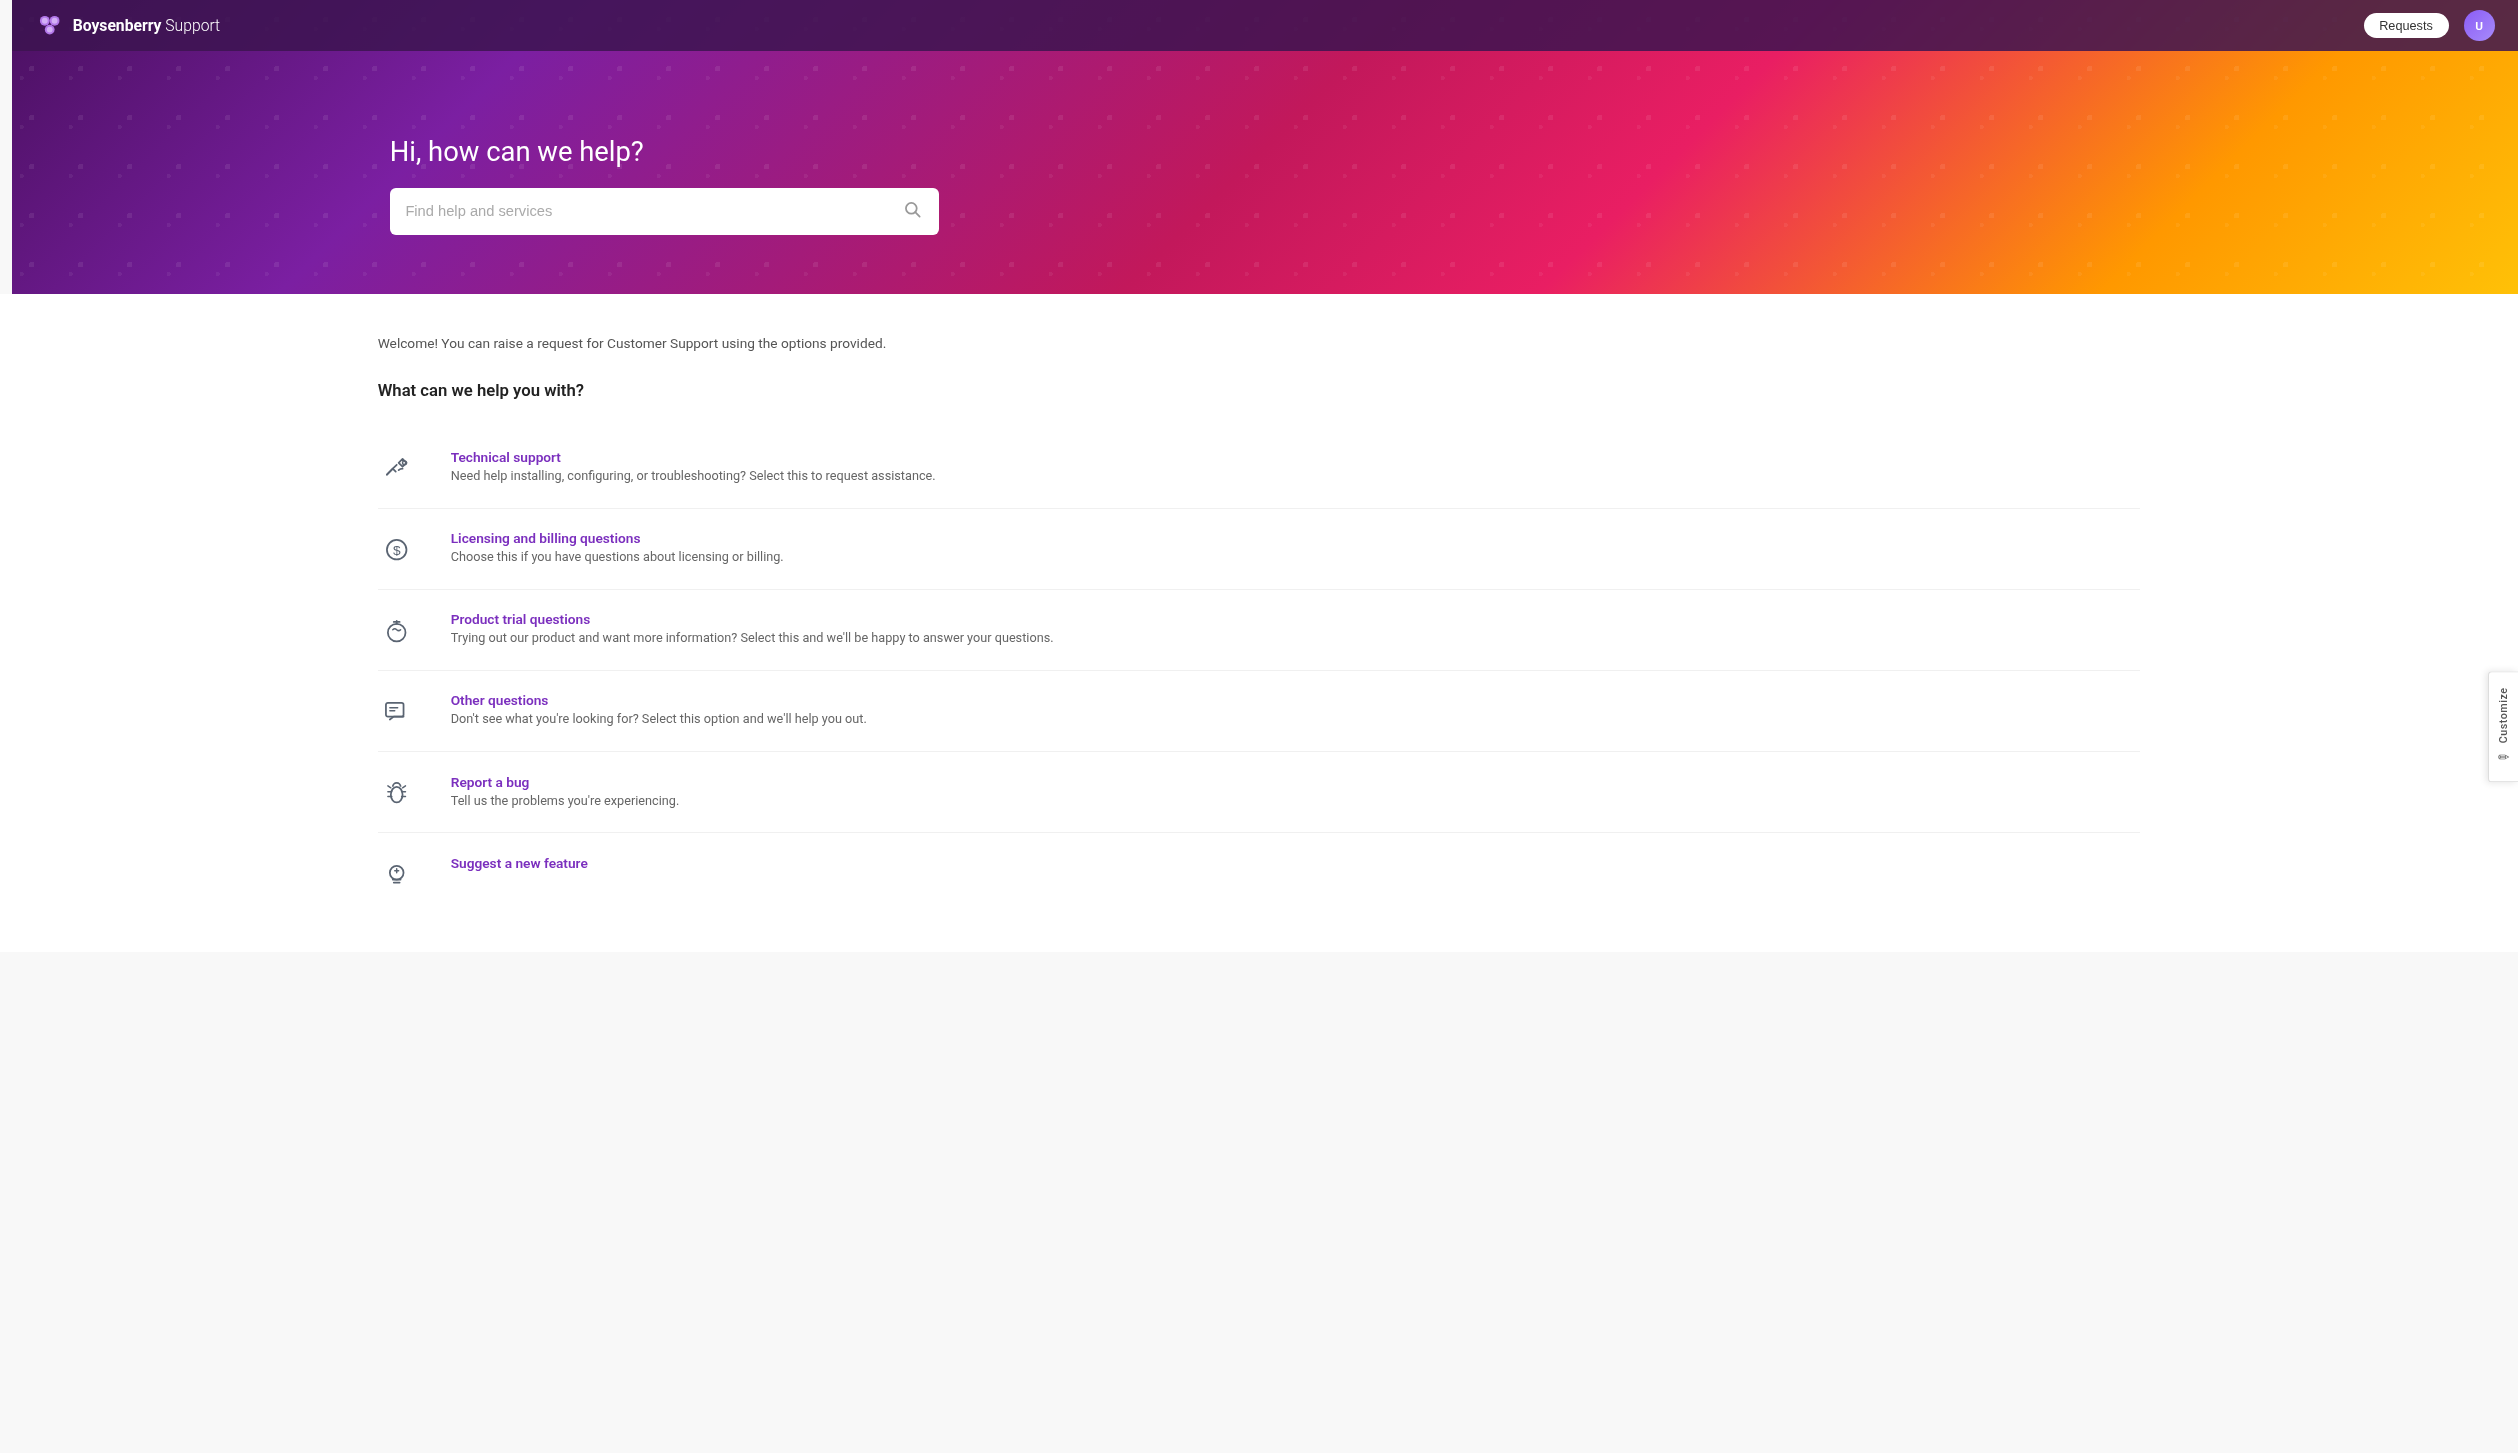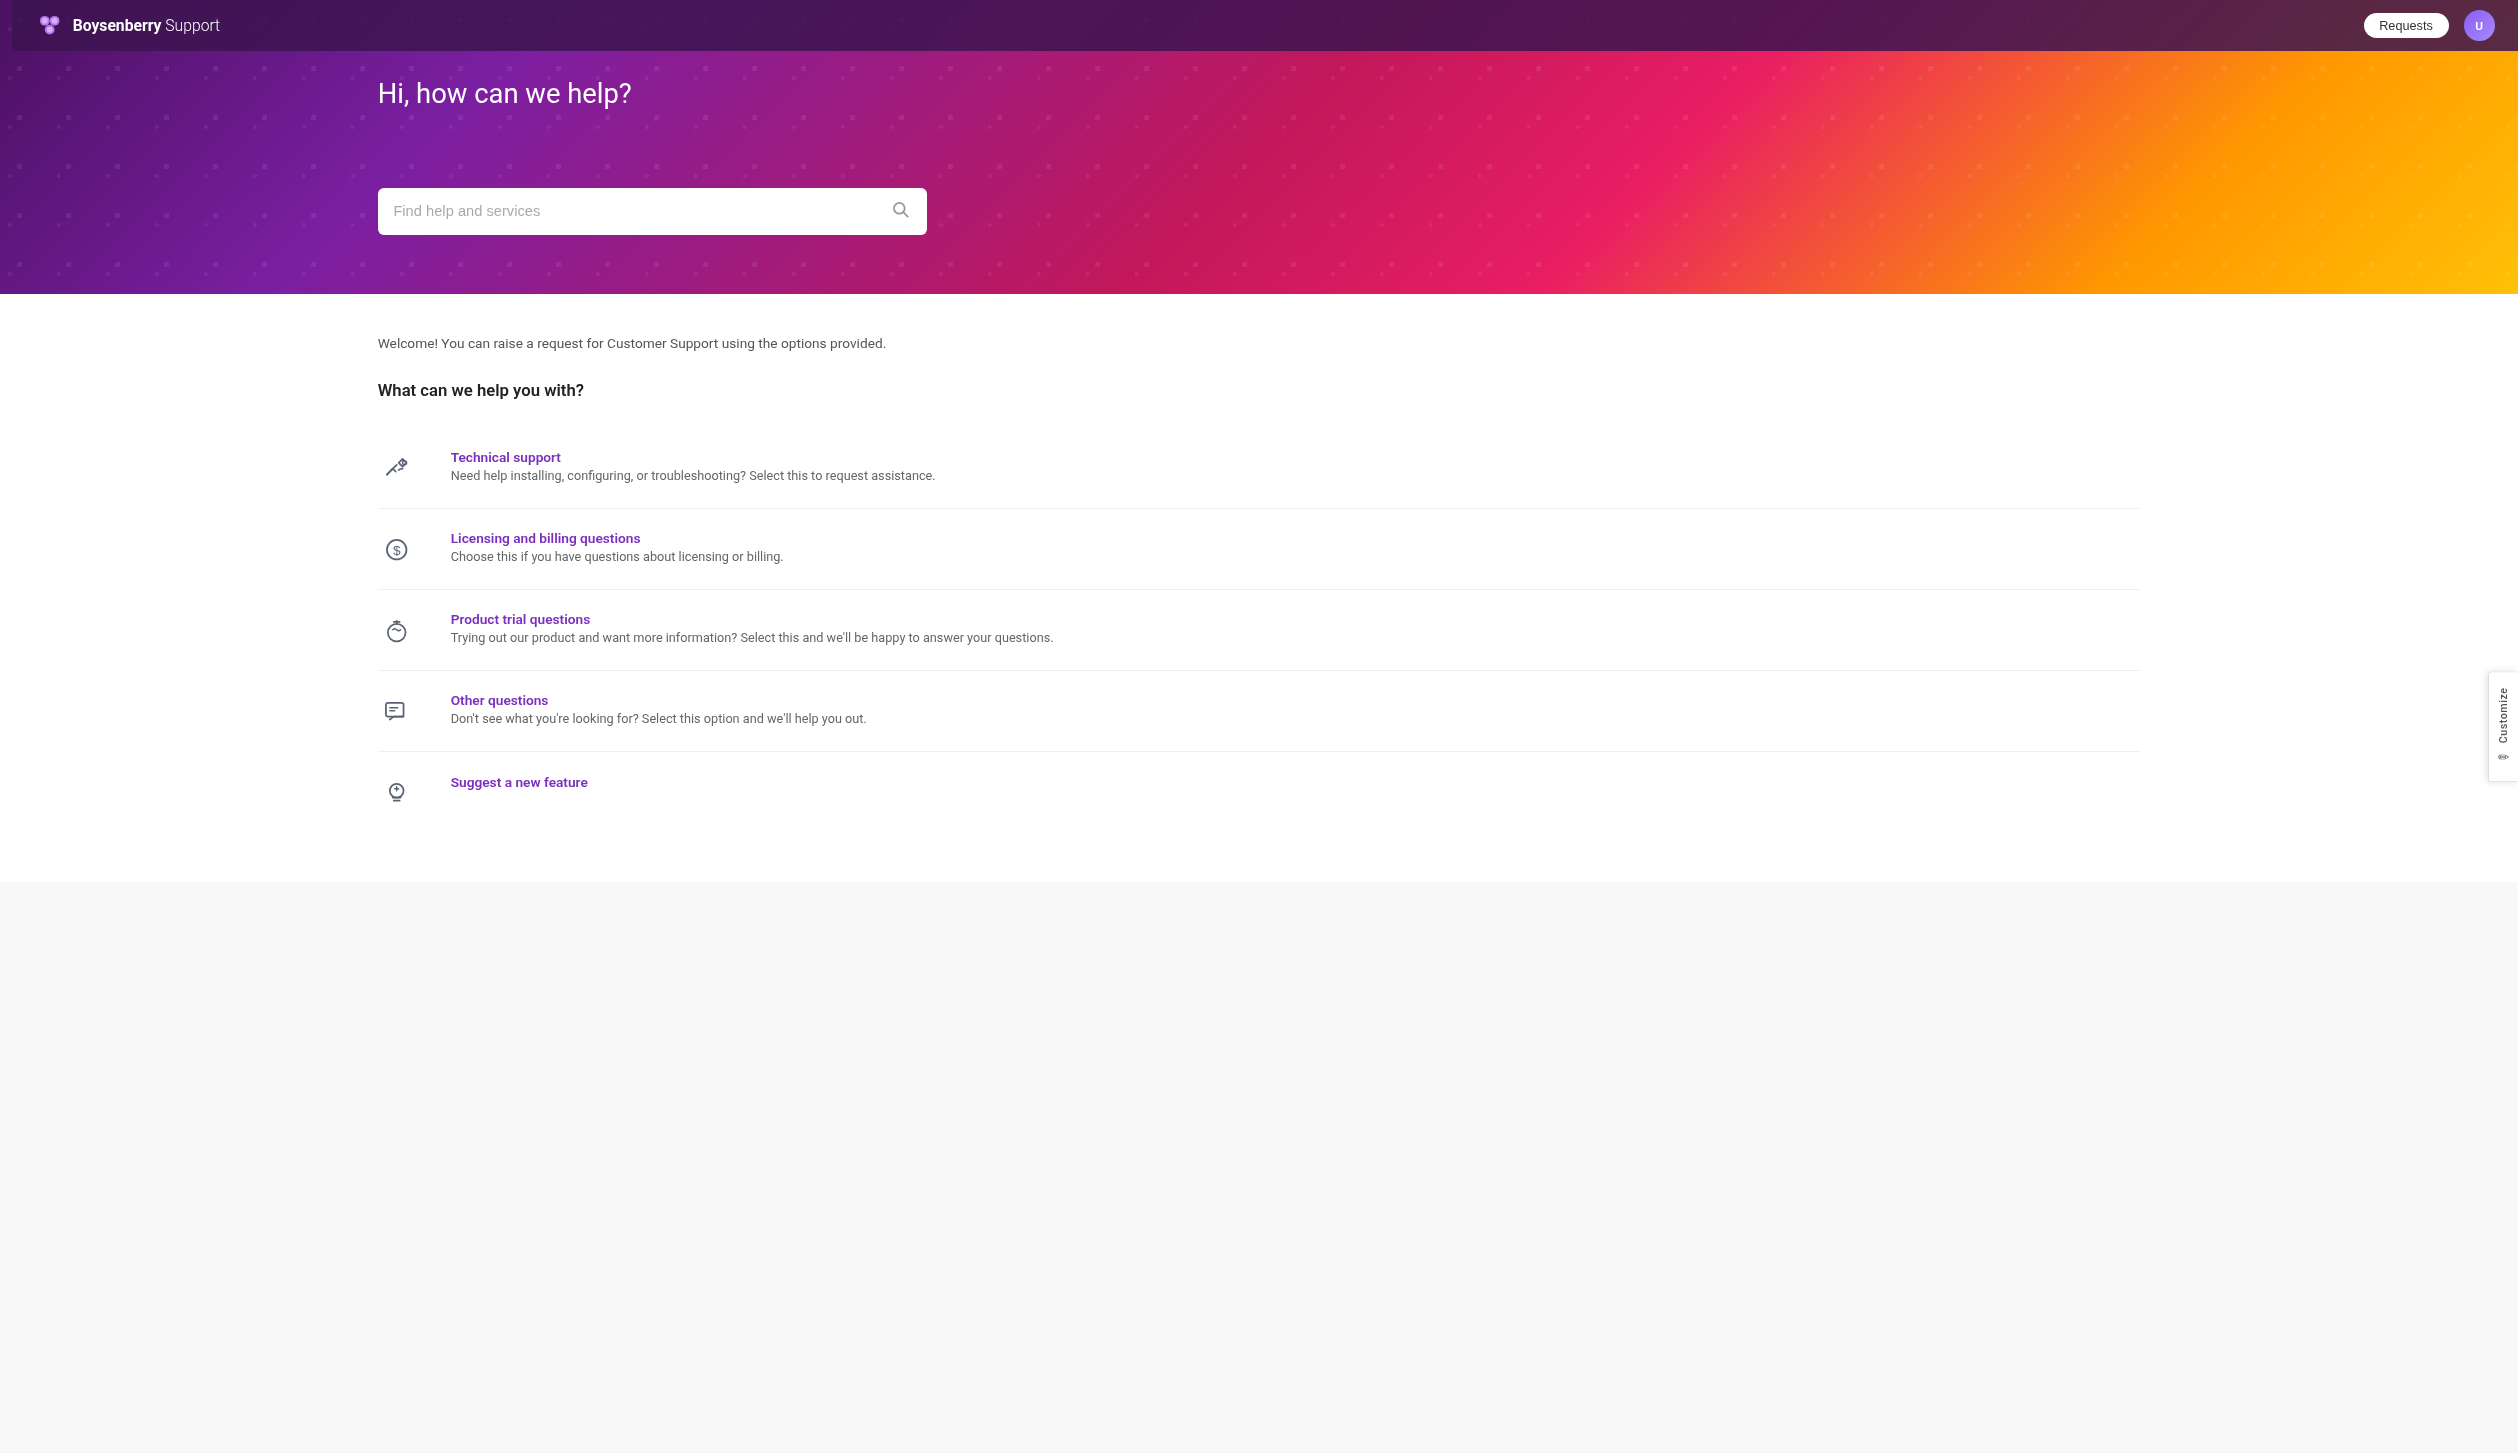--- a/index.html
+++ b/index.html
@@ -64,27 +64,28 @@
     }
 
     
     .hero {
       padding-top: 51px;
       background: linear-gradient(135deg, #4a1060 0%, #7b1fa2 20%, #c2185b 50%, #e91e63 65%, #ff9800 85%, #ffc107 100%);
       min-height: 294px;
       display: flex;
       flex-direction: column;
       align-items: flex-start;
-      justify-content: space-between;
+      justify-content: flex-end;
       padding-left: 15%;
       padding-right: 15%;
       padding-top: 78px;
       padding-bottom: 59px;
       position: relative;
       overflow: hidden;
+      margin-left: 12px;
     }
 
     
     .hero::before {
       content: '';
       position: absolute;
       inset: 0;
       background-image: radial-gradient(circle at 19.6px 19.6px, rgba(255,255,255,0.08) 2.9px, transparent 2.9px),
                         radial-gradient(circle at 9.8px 29px, rgba(255,255,255,0.06) 2px, transparent 2px);
       background-size: 49px 49px;
@@ -320,20 +321,34 @@
           <path d="M7 22l4-3h10" stroke="#5a6472" stroke-width="1.8" stroke-linecap="round" stroke-linejoin="round"></path>
           <path d="M7 10h8M7 13h5" stroke="#5a6472" stroke-width="1.5" stroke-linecap="round"></path>
         </svg>
       </div>
       <div class="service-content">
         <a class="service-name" href="#">Other questions</a>
         <p class="service-desc">Don't see what you're looking for? Select this option and we'll help you out.</p>
       </div>
     </li>
 
+    <li class="service-item">
+      <div class="service-icon">
+        <svg width="27.4" height="27.4" viewBox="0 0 28 28" fill="none">
+          <ellipse cx="14" cy="16" rx="6" ry="8" stroke="#5a6472" stroke-width="1.8"></ellipse>
+          <path d="M10 8c0-2.2 1.8-4 4-4s4 1.8 4 4" stroke="#5a6472" stroke-width="1.8"></path>
+          <path d="M5 13h4M19 13h4M5 18h4M19 18h4" stroke="#5a6472" stroke-width="1.5" stroke-linecap="round"></path>
+          <path d="M8 9L5 7M20 9l3-2" stroke="#5a6472" stroke-width="1.5" stroke-linecap="round"></path>
+        </svg>
+      </div>
+      <div class="service-content">
+        <a class="service-name" href="#">Report a bug</a>
+        <p class="service-desc">Tell us the problems you're experiencing.</p>
+      </div>
+    </li>
 
     <li class="service-item">
       <div class="service-icon">
         <svg width="27.4" height="27.4" viewBox="0 0 28 28" fill="none">
           <circle cx="14" cy="12" r="7" stroke="#5a6472" stroke-width="1.8"></circle>
           <path d="M10 19h8M11 22h6" stroke="#5a6472" stroke-width="1.8" stroke-linecap="round"></path>
           <path d="M14 8v4M12 10h4" stroke="#5a6472" stroke-width="1.5" stroke-linecap="round"></path>
         </svg>
       </div>
       <div class="service-content">

